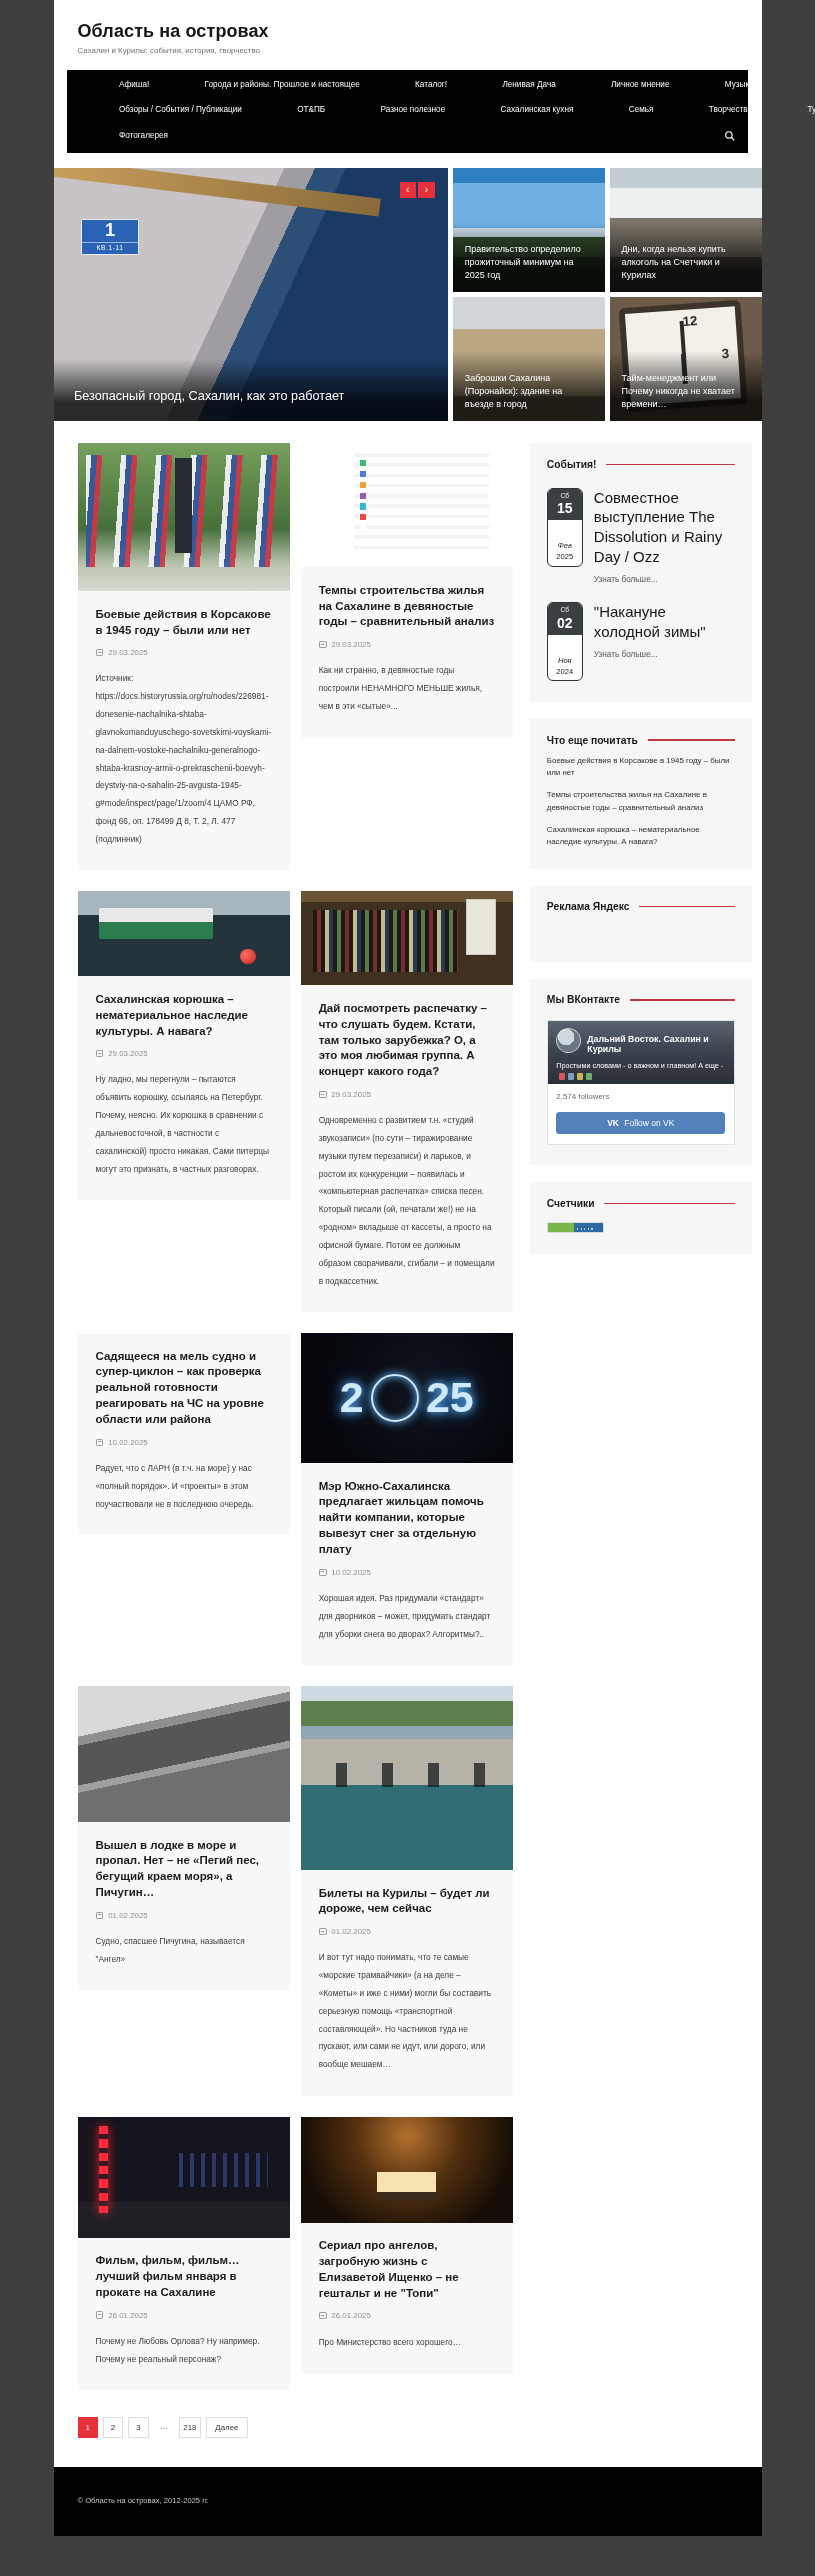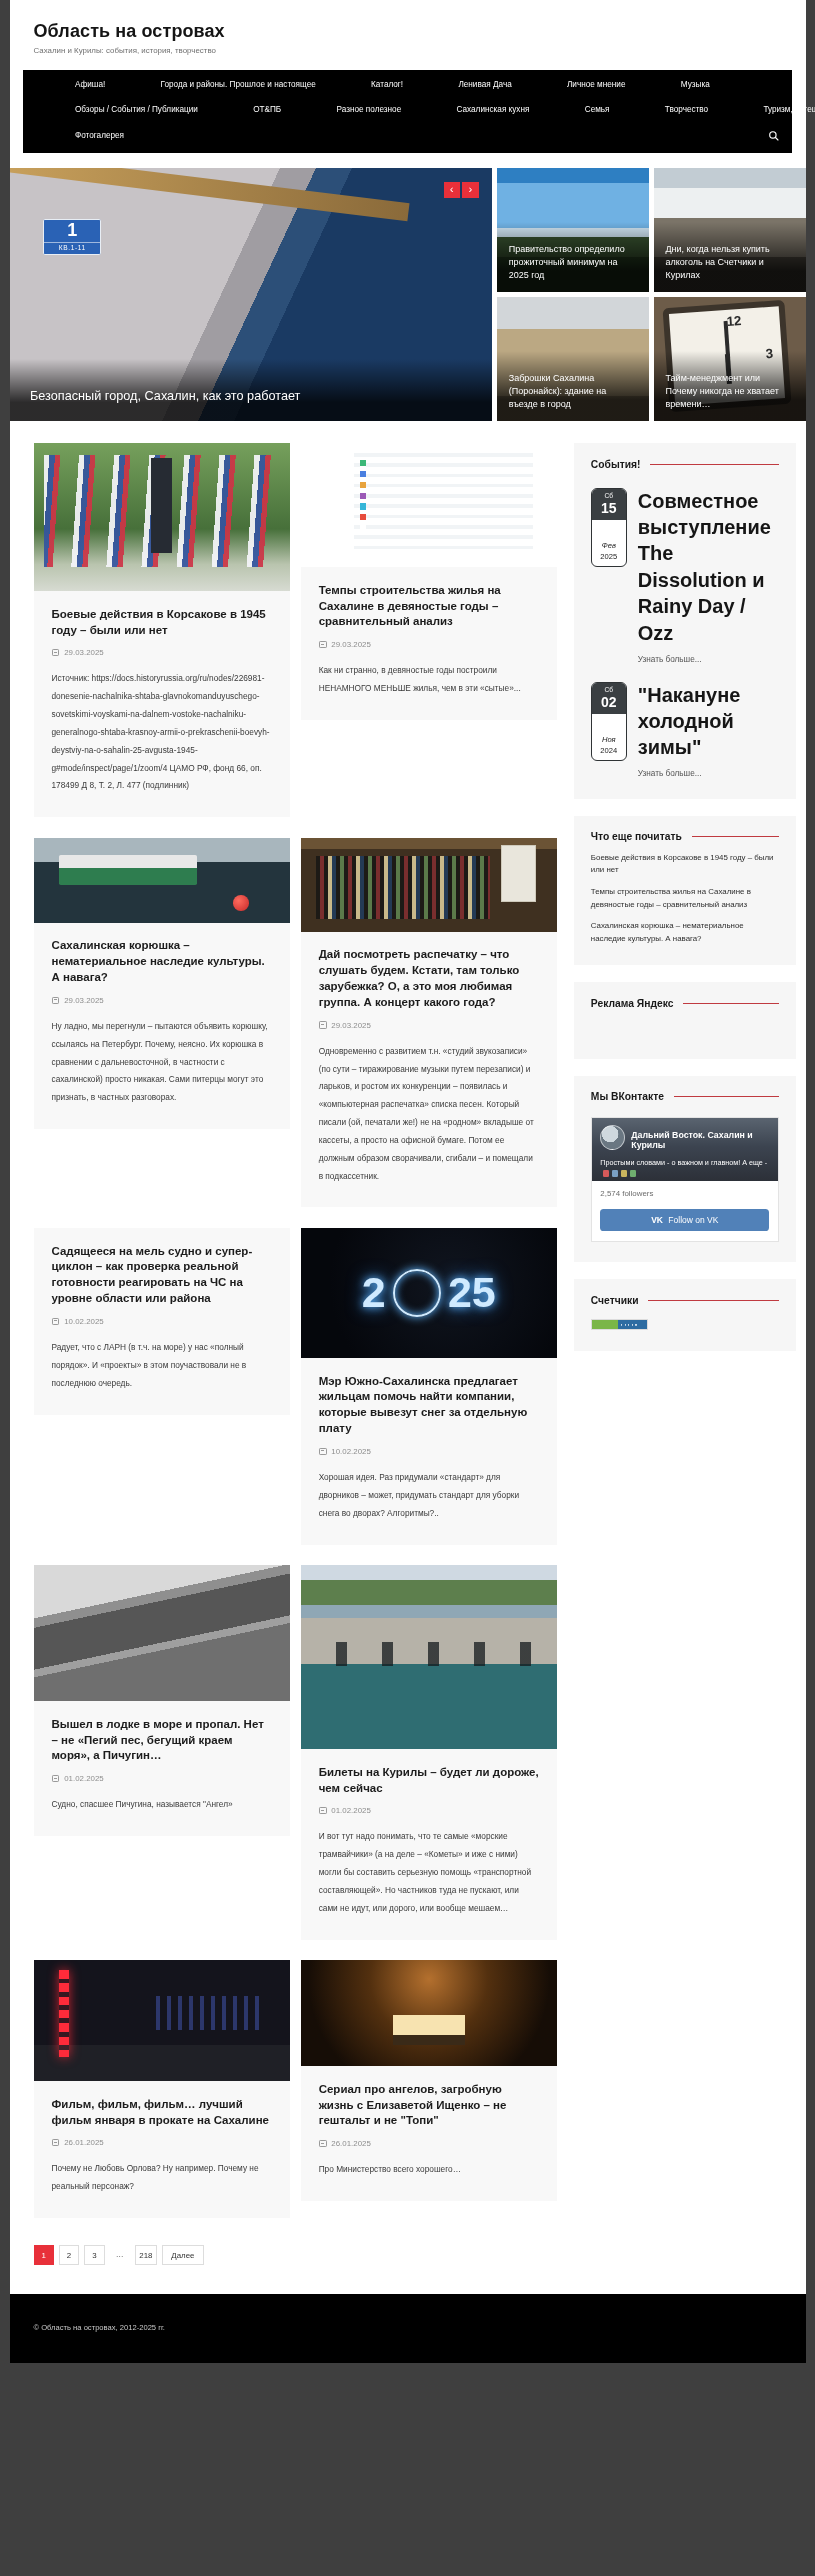--- a/index.html
+++ b/index.html
@@ -1,18 +1,18 @@
 <!DOCTYPE html>
 <html lang="ru" style="font-size:9.7px"><head>
 <meta charset="utf-8">
 <style>
   * { margin:0; padding:0; box-sizing:border-box; }
   body { background:#3f3f3f; font-family:"Liberation Sans", sans-serif; }
   a { text-decoration:none; color:inherit; }
-  .container { width:796px; margin:0 auto; background:#fff; }
+  .container { width:708px; margin:0 auto; background:#fff; }
 
   
   .header { padding:20.5px 24px 12px; }
   .site-title { font-size:18px; font-weight:700; color:#151515; letter-spacing:0.1px; }
   .site-tagline { margin-top:4.8px; font-size:7.9px; color:#707070; }
 
   
   .nav { margin:2.4px 13.3px 0; background:#000; padding:2.4px 1.2px 3.6px; }
   .nav-row { display:flex; align-items:center; gap:16.3px; padding:7.9px 12px; }
   .nav-item { color:#fff; font-size:8.2px; white-space:nowrap; cursor:pointer;margin-left:39px; }
@@ -84,21 +84,21 @@
   .shead { display:flex; align-items:center; gap:9.7px; }
   .shead h2 { font-size:10.3px; font-weight:700; color:#191919; }
   .rule { flex:1; height:1.2px; background:#c03a40; }
   .event { display:flex; gap:11px; margin-top:18px; }
   .calbadge { width:36px; border:1.2px solid #2f3335; border-radius:6px; overflow:hidden; text-align:center; flex-shrink:0; align-self:flex-start; background:#fff; }
   .cb-top { background:#3a3f42; color:#fff; padding:3px 0 4.2px; }
   .cb-wd { font-size:6.6px; }
   .cb-day { font-size:14px; font-weight:700; margin-top:1.2px; }
   .cb-mon { font-size:7.6px; font-style:italic; color:#222; padding-top:21px; }
   .cb-yr { font-size:7.6px; color:#222; padding:1.8px 0 4.8px; }
-  .ev-title { font-size:20px; line-height:1.32; color:#161616; font-weight:700; cursor:pointer; display:block; }
+  .ev-title { font-size:15px; line-height:1.32; color:#161616; font-weight:400; cursor:pointer; display:block; }
   .ev-more { margin-top:8.5px; font-size:8.2px; color:#555; cursor:pointer; display:inline-block; }
   .rm-item { display:block; font-size:7.9px; color:#2e2e2e; line-height:1.55; margin-top:9.7px; cursor:pointer; }
   .ads-space { height:29px; }
   .vkcard { margin-top:14.5px; background:#fff; border:0.6px solid #e3e3e3; }
   .vkcover { position:relative; height:63px; background:linear-gradient(180deg,#5a6470 0%,#3c4450 45%,#2c3038 100%); padding:7.2px 8.5px; color:#fff; cursor:pointer; }
   .vkava { width:25px; height:25px; border-radius:50%; background:radial-gradient(circle at 40% 35%,#cfd8de 0 40%,#6a7782 41% 100%); border:1.2px solid rgba(255,255,255,.6); float:left; margin-right:6px; }
   .vkname { font-weight:700; font-size:8.8px; padding-top:5.4px; }
   .vkdesc { font-size:7.2px; margin-top:7.2px; line-height:1.5; clear:both; }
   .vkdesc-icons { display:inline-flex; gap:2.4px; vertical-align:middle; margin-left:2.4px; }
   .vkdesc-icons i { width:6.6px; height:6.6px; border-radius:1.2px; display:inline-block; }

